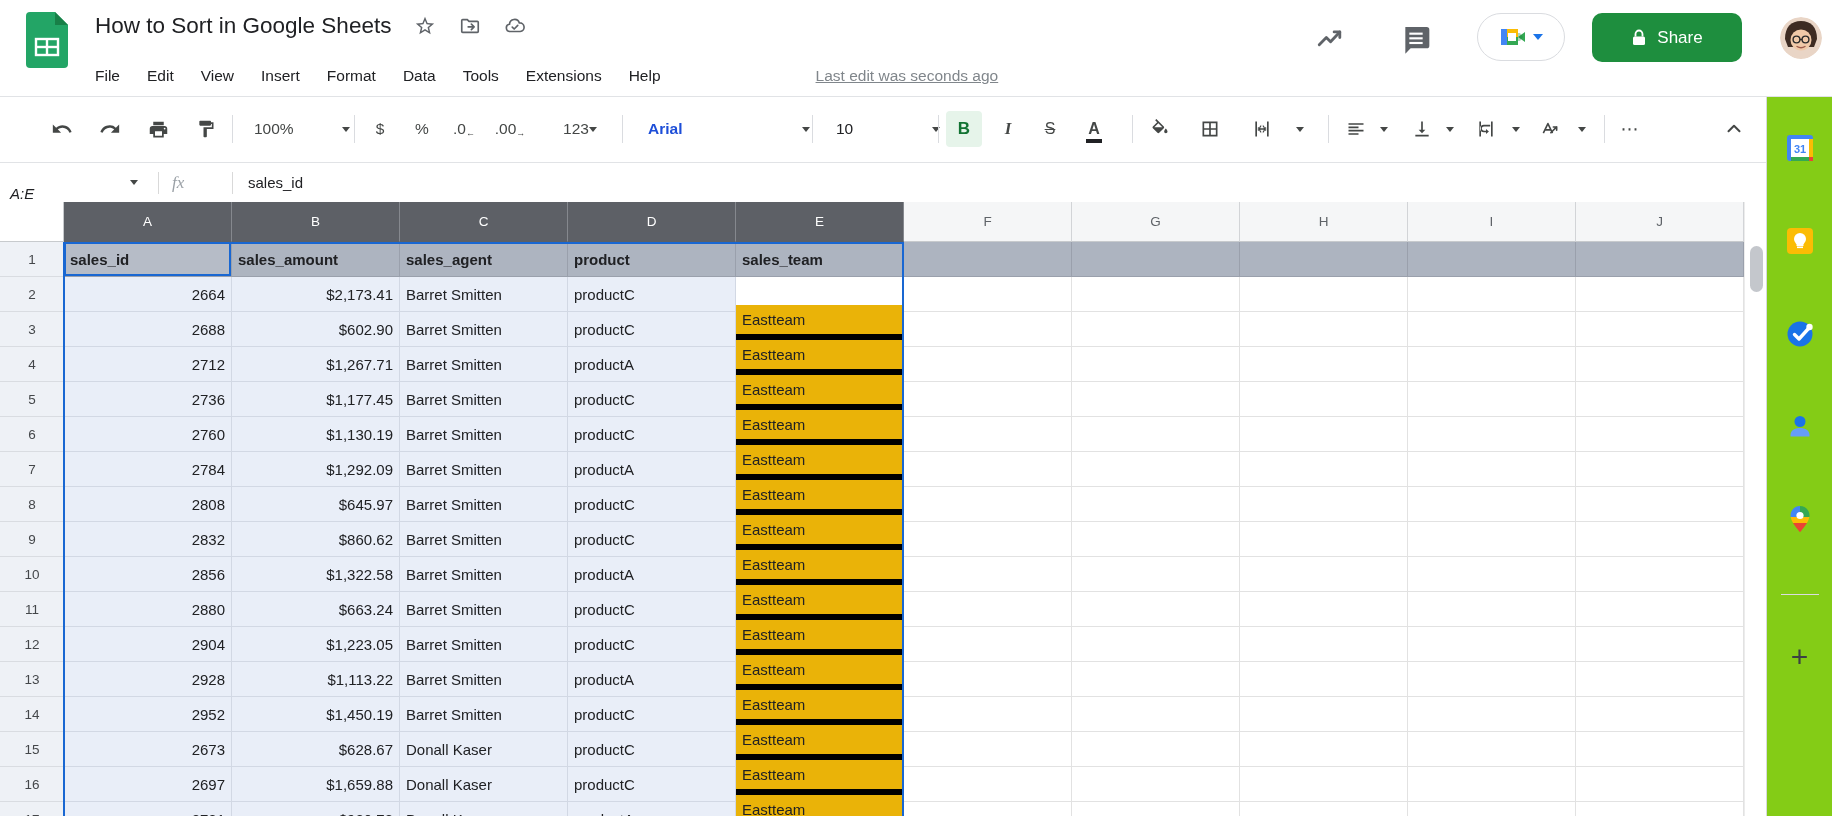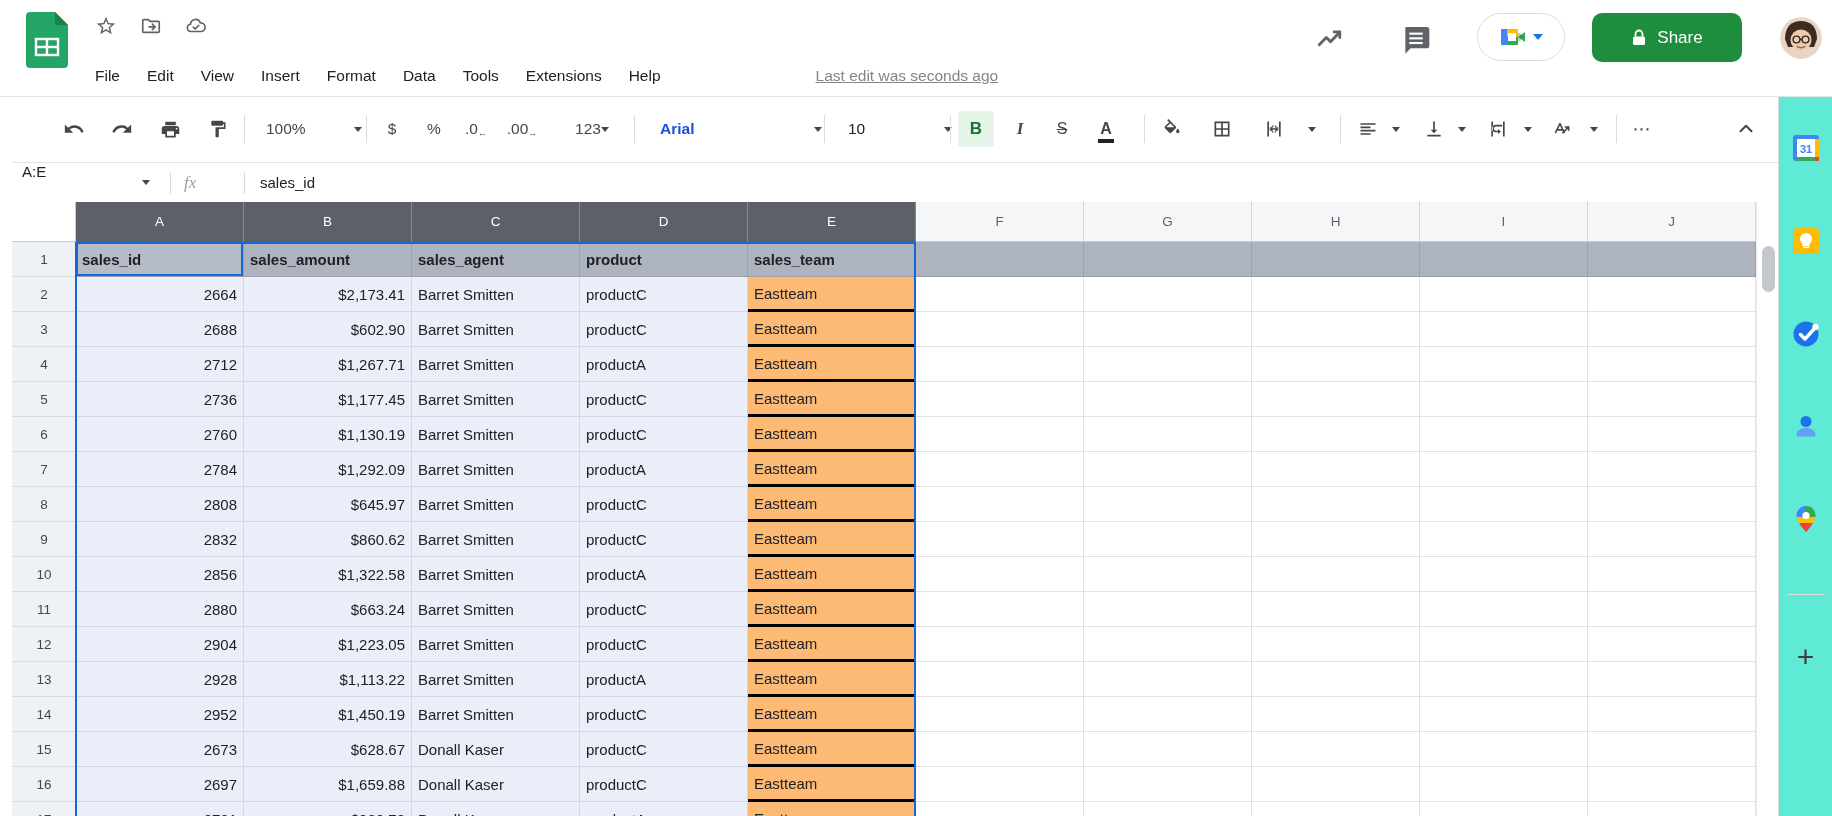--- a/index.html
+++ b/index.html
@@ -18,86 +18,87 @@
   .icon-trend{left:1315px;top:22px;width:34px;height:34px;}
   .icon-comment{left:1400px;top:23px;width:32px;height:32px;}
   .meet-pill{left:1477px;top:13px;width:88px;height:48px;border:1px solid #dadce0;border-radius:26px;
     display:flex;align-items:center;justify-content:center;gap:6px;box-sizing:border-box;}
   .meet-caret{width:0;height:0;border-left:5px solid transparent;border-right:5px solid transparent;border-top:6px solid #1a73e8;}
   .share-btn{left:1592px;top:13px;width:150px;height:49px;background:#1e8e3e;border-radius:10px;
     display:flex;align-items:center;justify-content:center;gap:10px;color:#fff;font-size:17px;font-weight:500;cursor:pointer;}
   .avatar{left:1780px;top:17px;width:42px;height:42px;border-radius:50%;overflow:hidden;}
   
   .workspace{position:relative;width:1832px;height:720px;border-top:1px solid #e1e3e6;box-sizing:border-box;display:flex;}
-  .sheet-col{position:relative;width:1766px;height:100%;padding-left:12px;}
+  .sheet-col{position:relative;width:1766px;height:100%;}
   
   .toolbar{position:relative;width:1766px;height:65px;background:#fff;}
   .tbtn{position:absolute;top:14px;width:36px;height:36px;display:flex;align-items:center;justify-content:center;border-radius:4px;cursor:pointer;}
   .tdiv{position:absolute;top:18px;width:1px;height:28px;background:#dadce0;}
   .ttext{font-size:15.5px;color:#444746;font-weight:500;}
   .caret{width:0;height:0;border-left:4.5px solid transparent;border-right:4.5px solid transparent;border-top:5px solid #444746;display:inline-block;}
   .bold-btn{background:#e6f4ea;}
   .bold-btn .ttext{color:#137333;font-weight:700;font-size:17px;}
   .ital{font-style:italic;font-family:"Liberation Serif",serif;font-size:17px;font-weight:600;}
   .strike{text-decoration:line-through;font-size:16px;}
   .a-color{position:relative;font-weight:700;font-size:16px;color:#444746;line-height:1;}
   .a-color::after{content:"";position:absolute;left:-2px;right:-2px;bottom:-6px;height:4px;background:#202124;}
   .mini-sub{font-size:9px;position:relative;top:4px;color:#444746;}
   
   .formula-bar{position:relative;width:1766px;height:40px;border-top:1px solid #e1e3e6;box-sizing:border-box;background:#fff;}
-  .name-box{position:absolute;left:0;top:0;width:150px;height:100%;display:flex;align-items:flex-start;cursor:pointer;}
+  .name-box{position:absolute;left:0;top:0;width:150px;height:100%;display:flex;align-items:flex-end;cursor:pointer;font-style:italic;}
   .name-box span{margin-left:10px;font-size:15px;color:#202124;}
   .name-caret{position:absolute;right:12px;top:17px;}
   .fdiv{position:absolute;top:9px;width:1px;height:22px;background:#d9d9d9;}
   .fx{position:absolute;left:172px;top:0;height:100%;display:flex;align-items:center;font-style:italic;
       font-family:"Liberation Serif",serif;color:#9aa0a6;font-size:17px;}
   .fvalue{position:absolute;left:248px;top:0;height:100%;display:flex;align-items:center;font-size:15px;color:#202124;}
   
   .grid{position:relative;width:1766px;height:614px;overflow:hidden;background:#fff;}
   .colheads{display:flex;height:40px;}
   .corner{width:64px;height:40px;background:#fff;border-right:1px solid #c7cacd;border-bottom:1px solid #c7cacd;box-sizing:border-box;}
   .colhead{width:168px;height:40px;display:flex;align-items:center;justify-content:center;
     font-size:13.5px;box-sizing:border-box;border-right:1px solid #d2d4d7;border-bottom:1px solid #c7cacd;
     background:#f5f6f7;color:#5f6368;cursor:pointer;}
   .colhead.sel{background:#5d6066;color:#fff;border-right:1px solid #85888e;border-bottom:1px solid #5d6066;}
   .row{display:flex;height:35px;}
   .rowhead{width:64px;height:35px;display:flex;align-items:center;justify-content:center;font-size:13.5px;color:#44474a;
     background:#eef1f6;border-bottom:1px solid #d9dce1;box-sizing:border-box;cursor:pointer;}
   .cell{width:168px;height:35px;box-sizing:border-box;font-size:15px;display:flex;align-items:center;
     border-right:1px solid #e2e2e2;border-bottom:1px solid #e2e2e2;background:#fff;padding:0 6px;overflow:hidden;white-space:nowrap;cursor:cell;}
   .cell.tint{background:#e9eef8;border-right:1px solid #d2d8e4;border-bottom:1px solid #d2d8e4;}
-  .cell.green{background:#fdba74;border-right:1px solid #8cab79;border-bottom:3px solid #000000;}
+  .cell.green{background:#eab308;border-right:1px solid #8cab79;border-bottom:6px solid #000000;margin-top:28px;}
   .cell.num{justify-content:flex-end;}
   .hrow .cell{background:#adb4c0;border-right:1px solid #9aa0ac;border-bottom:1px solid #9aa0ac;font-weight:700;}
   .hrow .cell.active{background:#b6bcc7;box-shadow:inset 0 0 0 2px #1967d2;}
   .sel-edge{position:absolute;background:#1967d2;z-index:5;}
   
   .vscroll{position:absolute;left:1744px;top:0;width:22px;height:614px;background:#fff;border-left:1px solid #ececec;box-sizing:border-box;}
   .vthumb{position:absolute;left:5px;top:44px;width:13px;height:46px;border-radius:7px;background:#c4c7cc;cursor:pointer;}
   
-  .side-panel{position:relative;width:66px;height:100%;background:#5eead4;border-left:1px solid #d7d9dc;box-sizing:border-box;}
+  .side-panel{position:relative;width:66px;height:100%;background:#84cc16;border-left:1px solid #d7d9dc;box-sizing:border-box;}
   .sp-icon{position:absolute;left:50%;transform:translateX(-50%);width:30px;height:30px;cursor:pointer;}
   .sp-div{position:absolute;left:50%;transform:translateX(-50%);width:38px;height:1px;background:#dadce0;}
   .sp-plus{position:absolute;left:50%;transform:translateX(-50%);font-size:30px;font-weight:300;color:#3c4043;cursor:pointer;line-height:30px;}
 </style>
 </head>
 <body>
 
 <div class="app-header">
   <svg class="logo" viewBox="0 0 42 56">
     <path d="M4 0h25l13 13v39a4 4 0 0 1-4 4H4a4 4 0 0 1-4-4V4a4 4 0 0 1 4-4z" fill="#23a566"></path>
     <path d="M29 0l13 13H29z" fill="#188048"></path>
     <g stroke="#fff" stroke-width="2.4" fill="none">
       <rect x="10" y="27" width="22" height="16"></rect>
       <line x1="10" y1="35" x2="32" y2="35"></line>
       <line x1="21" y1="27" x2="21" y2="43"></line>
     </g>
   </svg>
   <div class="hdr-left">
     <div class="title-row">
+      <span class="doc-title">How to Sort in Google Sheets</span>
       <span class="doc-icon">
         <svg viewBox="0 0 24 24" width="22" height="22" fill="#5f6368">
             <path d="M22 9.24l-7.19-.62L12 2 9.19 8.63 2 9.24l5.46 4.73L5.82 21 12 17.27 18.18 21l-1.63-7.03L22 9.24zM12 15.4l-3.76 2.27 1-4.28-3.32-2.88 4.38-.38L12 6.1l1.71 4.04 4.38.38-3.32 2.88 1 4.28L12 15.4z"></path>
           </svg>
       </span>
       <span class="doc-icon">
         <svg viewBox="0 0 24 24" width="22" height="22" fill="none" stroke="#5f6368" stroke-width="1.8">
           <path d="M3 6a1 1 0 0 1 1-1h5l2 2h9a1 1 0 0 1 1 1v10a1 1 0 0 1-1 1H4a1 1 0 0 1-1-1z"></path>
           <path d="M10 13h6M13.5 10l3 3-3 3" stroke-linecap="round" stroke-linejoin="round"></path>
         </svg>

